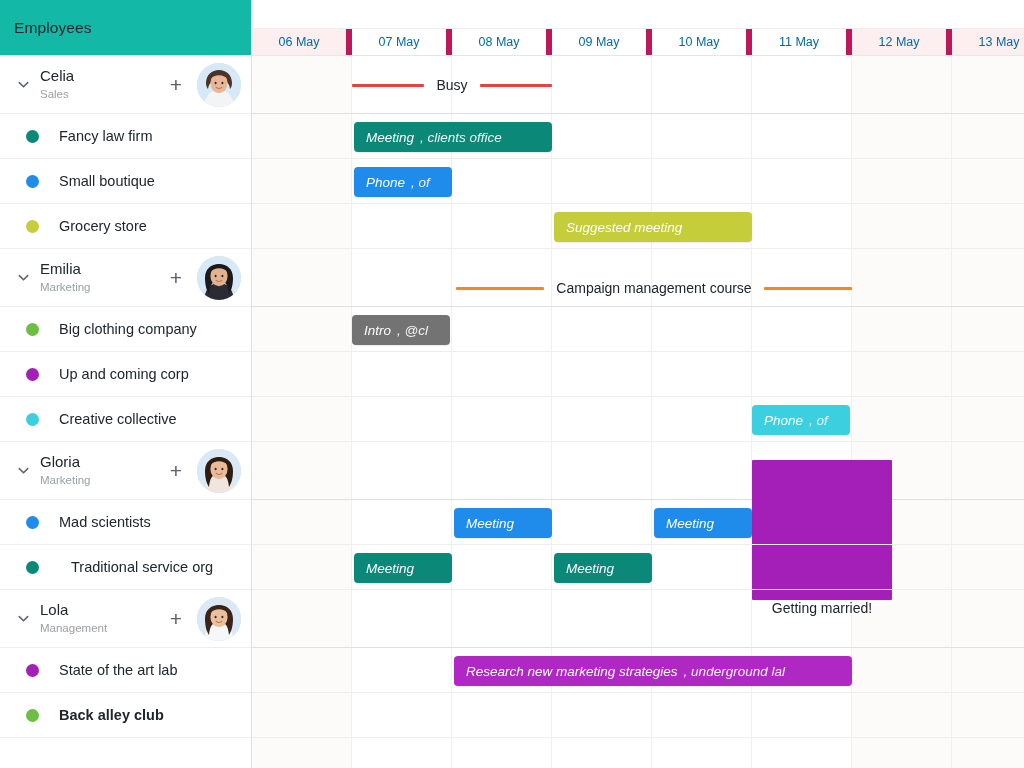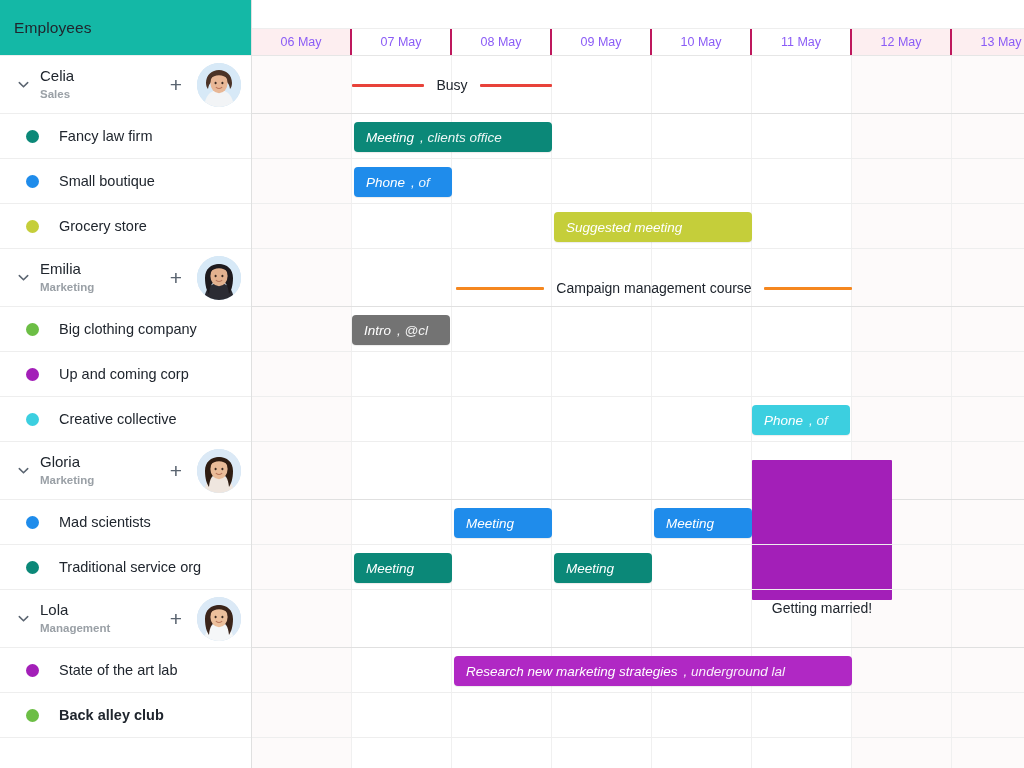--- a/index.html
+++ b/index.html
@@ -42,21 +42,21 @@
 
   .chev {
     width: 26px; height: 26px;
     display: flex; align-items: center; justify-content: center;
     color: #5a6470; flex: 0 0 auto;
   }
   .chev svg { display: block; }
 
   .gmeta { flex: 1 1 auto; padding-left: 4px; min-width: 0; }
   .gname { font-size: 15px; color: #20262e; line-height: 1.15; }
-  .gdept { font-size: 11.5px; color: #9aa0a6; line-height: 1.4; margin-top: 1px; font-weight: bold; }
+  .gdept { font-size: 11.5px; color: #9aa0a6; line-height: 1.4; margin-top: 1px; }
 
   .plus {
     width: 26px; flex: 0 0 auto;
     font-size: 21px; color: #5a6470; text-align: center;
     line-height: 1; font-weight: 300;
     cursor: pointer;
   }
   .avatar {
     width: 44px; height: 44px; border-radius: 50%;
     flex: 0 0 auto; margin: 0 10px 0 8px;
@@ -87,22 +87,22 @@
   #tl-cols {
     position: absolute; left: 0; top: 28px;
     height: 28px; width: 100%;
     display: flex; z-index: 3;
     border-bottom: 1px solid #e6e6e6;
     border-top: 1px solid #eeeeee;
   }
   .colhead {
     width: 100px; flex: 0 0 100px; height: 100%;
     display: flex; align-items: center; justify-content: center;
-    font-size: 12.5px; color: #8b5cf6;
-    border-right: 2px solid #be185d;
+    font-size: 12.5px; color: #0369a1;
+    border-right: 6px solid #be185d;
     background: #ffffff;
   }
   .colhead.weekend { background: #fdeef0; }
 
   
   #grid {
     position: absolute; left: 0; top: 56px;
     width: 100%; height: 712px; z-index: 0;
     display: flex;
   }
@@ -252,21 +252,21 @@
               <ellipse cx="18.6" cy="20" rx="1.05" ry="1.25" fill="#3a2a22"></ellipse>
               <ellipse cx="25.4" cy="20" rx="1.05" ry="1.25" fill="#3a2a22"></ellipse>
               <path d="M19.2 24.4c1.7 1.3 3.9 1.3 5.6 0" stroke="#b9765c" stroke-width="1.1" fill="none" stroke-linecap="round"></path>
             </svg>
           </div>
         </div>
         <div class="srow child" style="height: 45px;">
           <span class="dot" style="background: rgb(31, 140, 235);"></span>
           <span class="cname">Mad scientists</span>
         </div>
-        <div class="srow child" style="height: 45px;">
+        <div class="srow child" style="height: 45px; gap: 12px;">
           <span class="dot" style="background: rgb(11, 136, 120);"></span>
           <span class="cname">Traditional service org</span>
         </div>
         <div class="srow group" style="height: 58px;">
           <span class="chev">
             <svg width="15" height="15" viewBox="0 0 16 16">
               <path d="M3.5 6 L8 10.5 L12.5 6" fill="none" stroke="currentColor" stroke-width="1.6" stroke-linecap="round" stroke-linejoin="round"></path>
             </svg>
           </span>
           <div class="gmeta">

